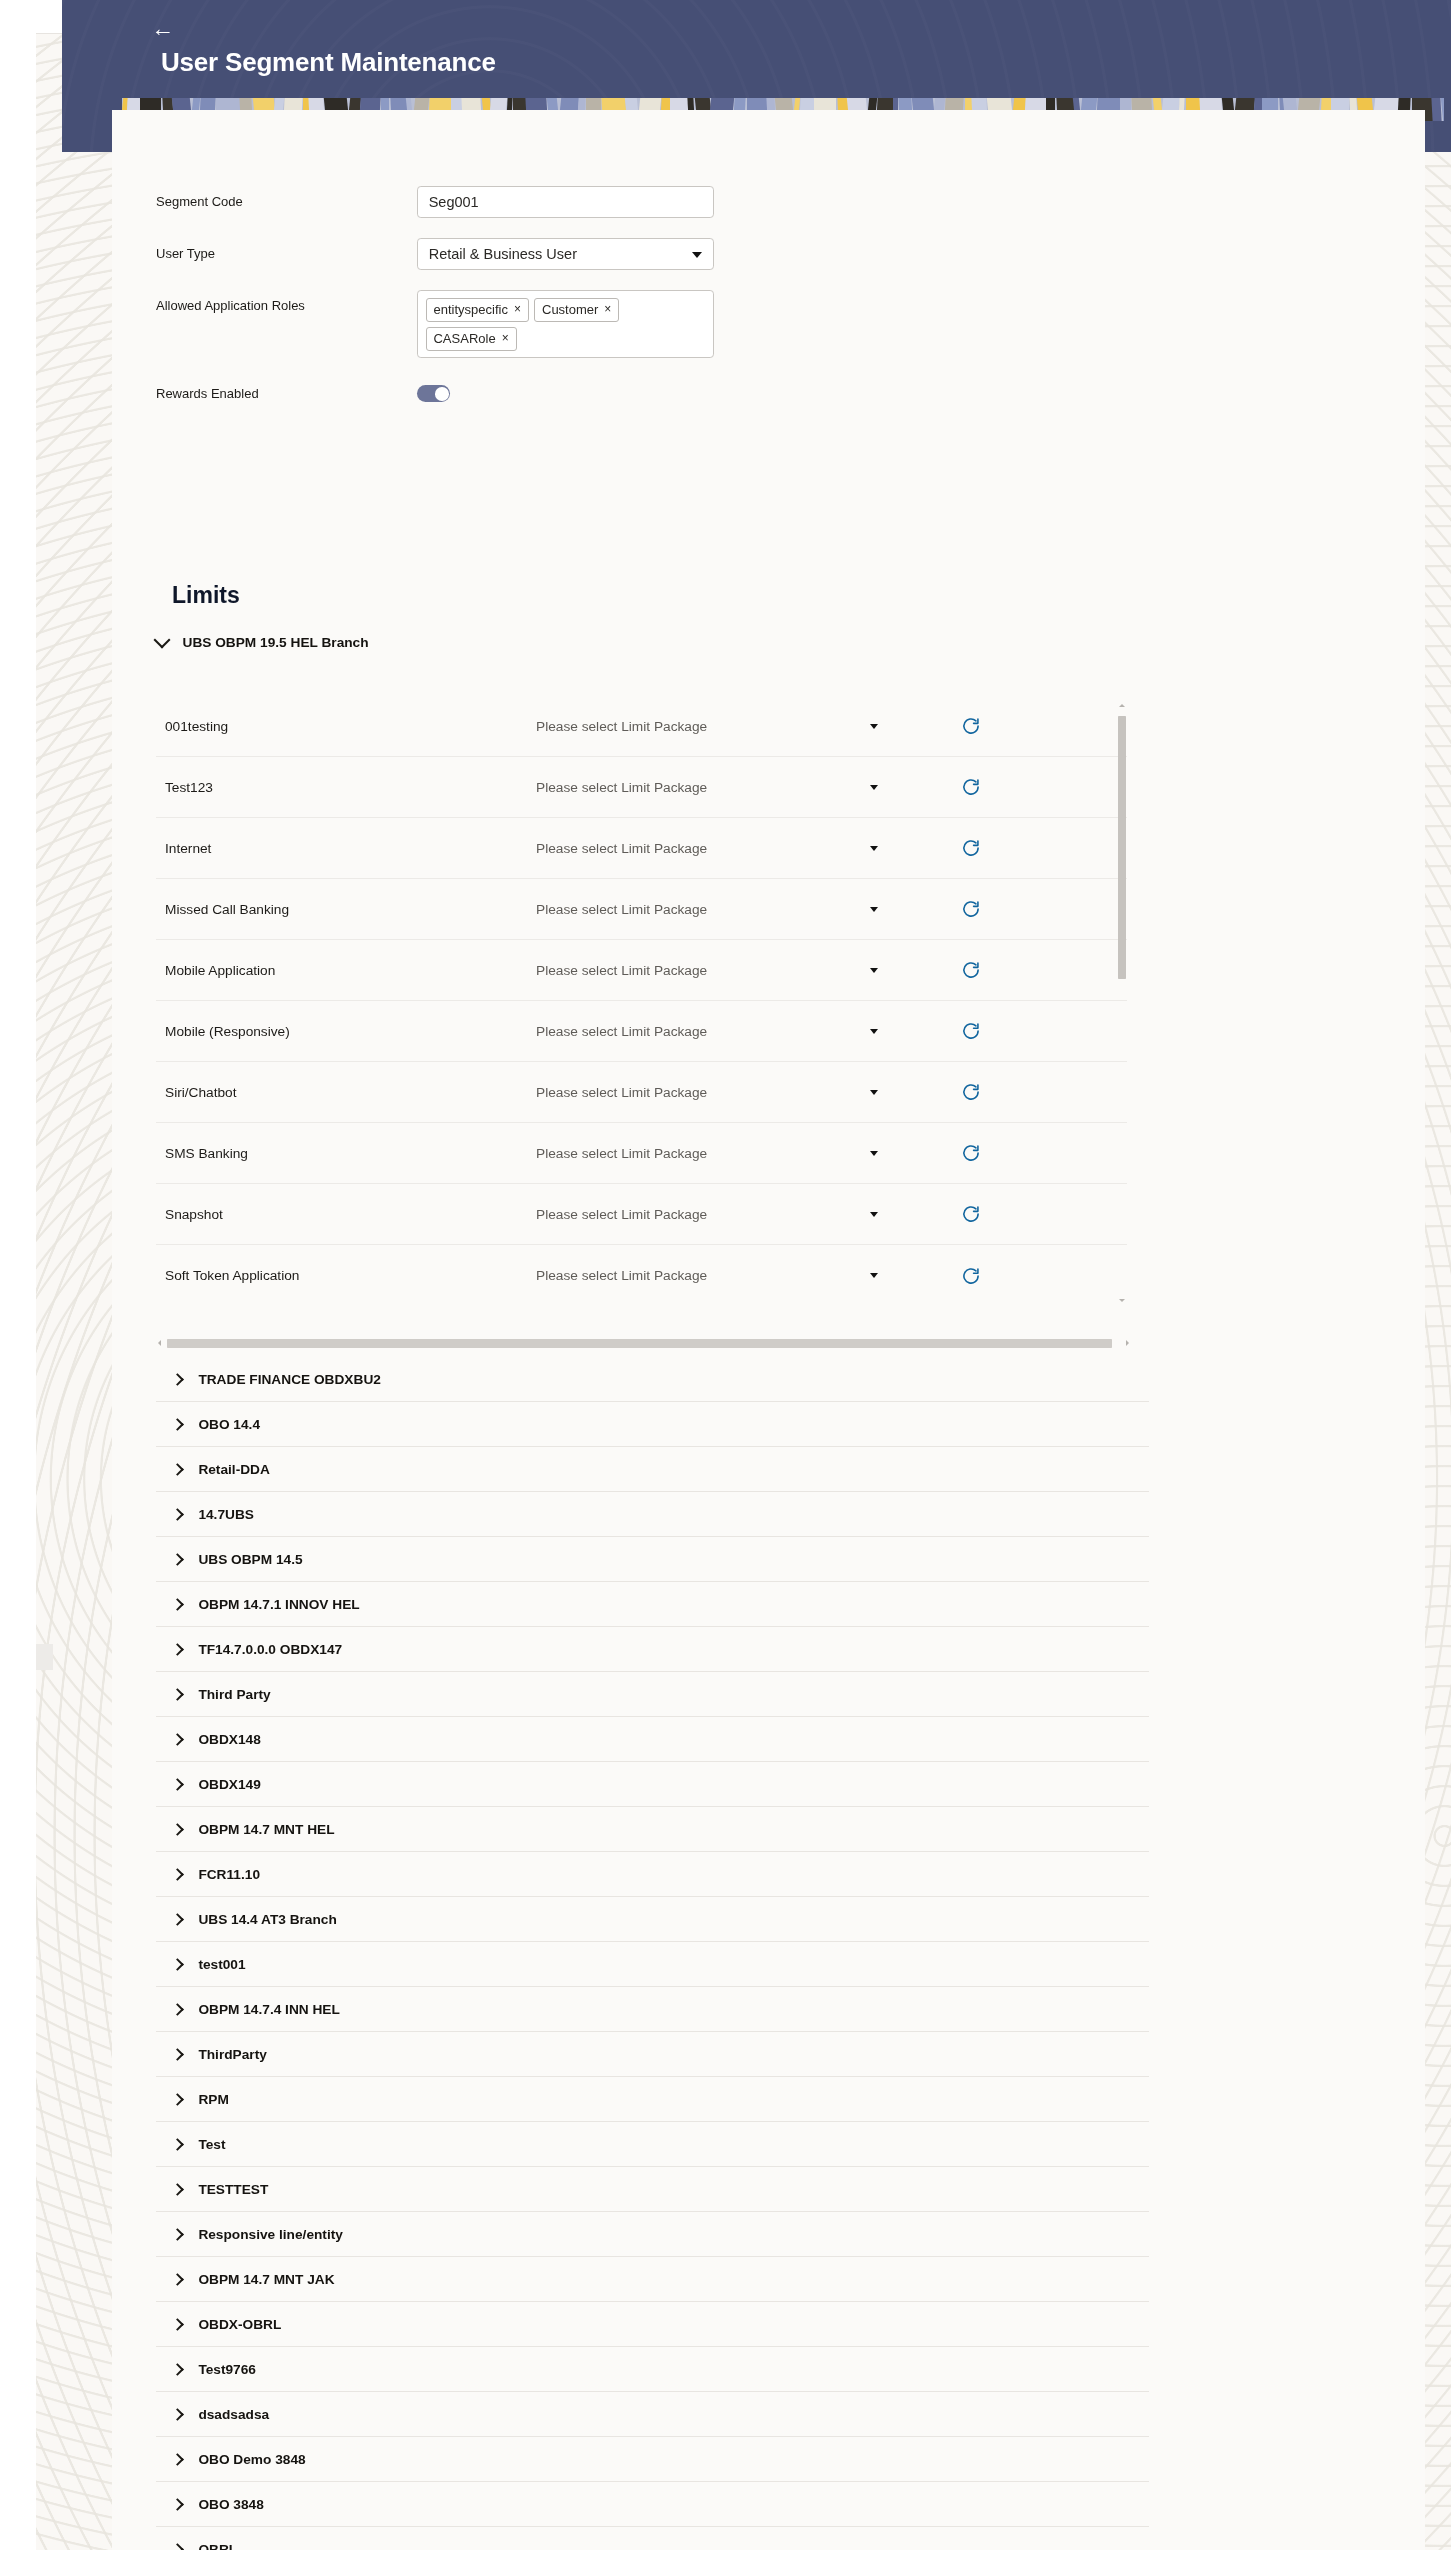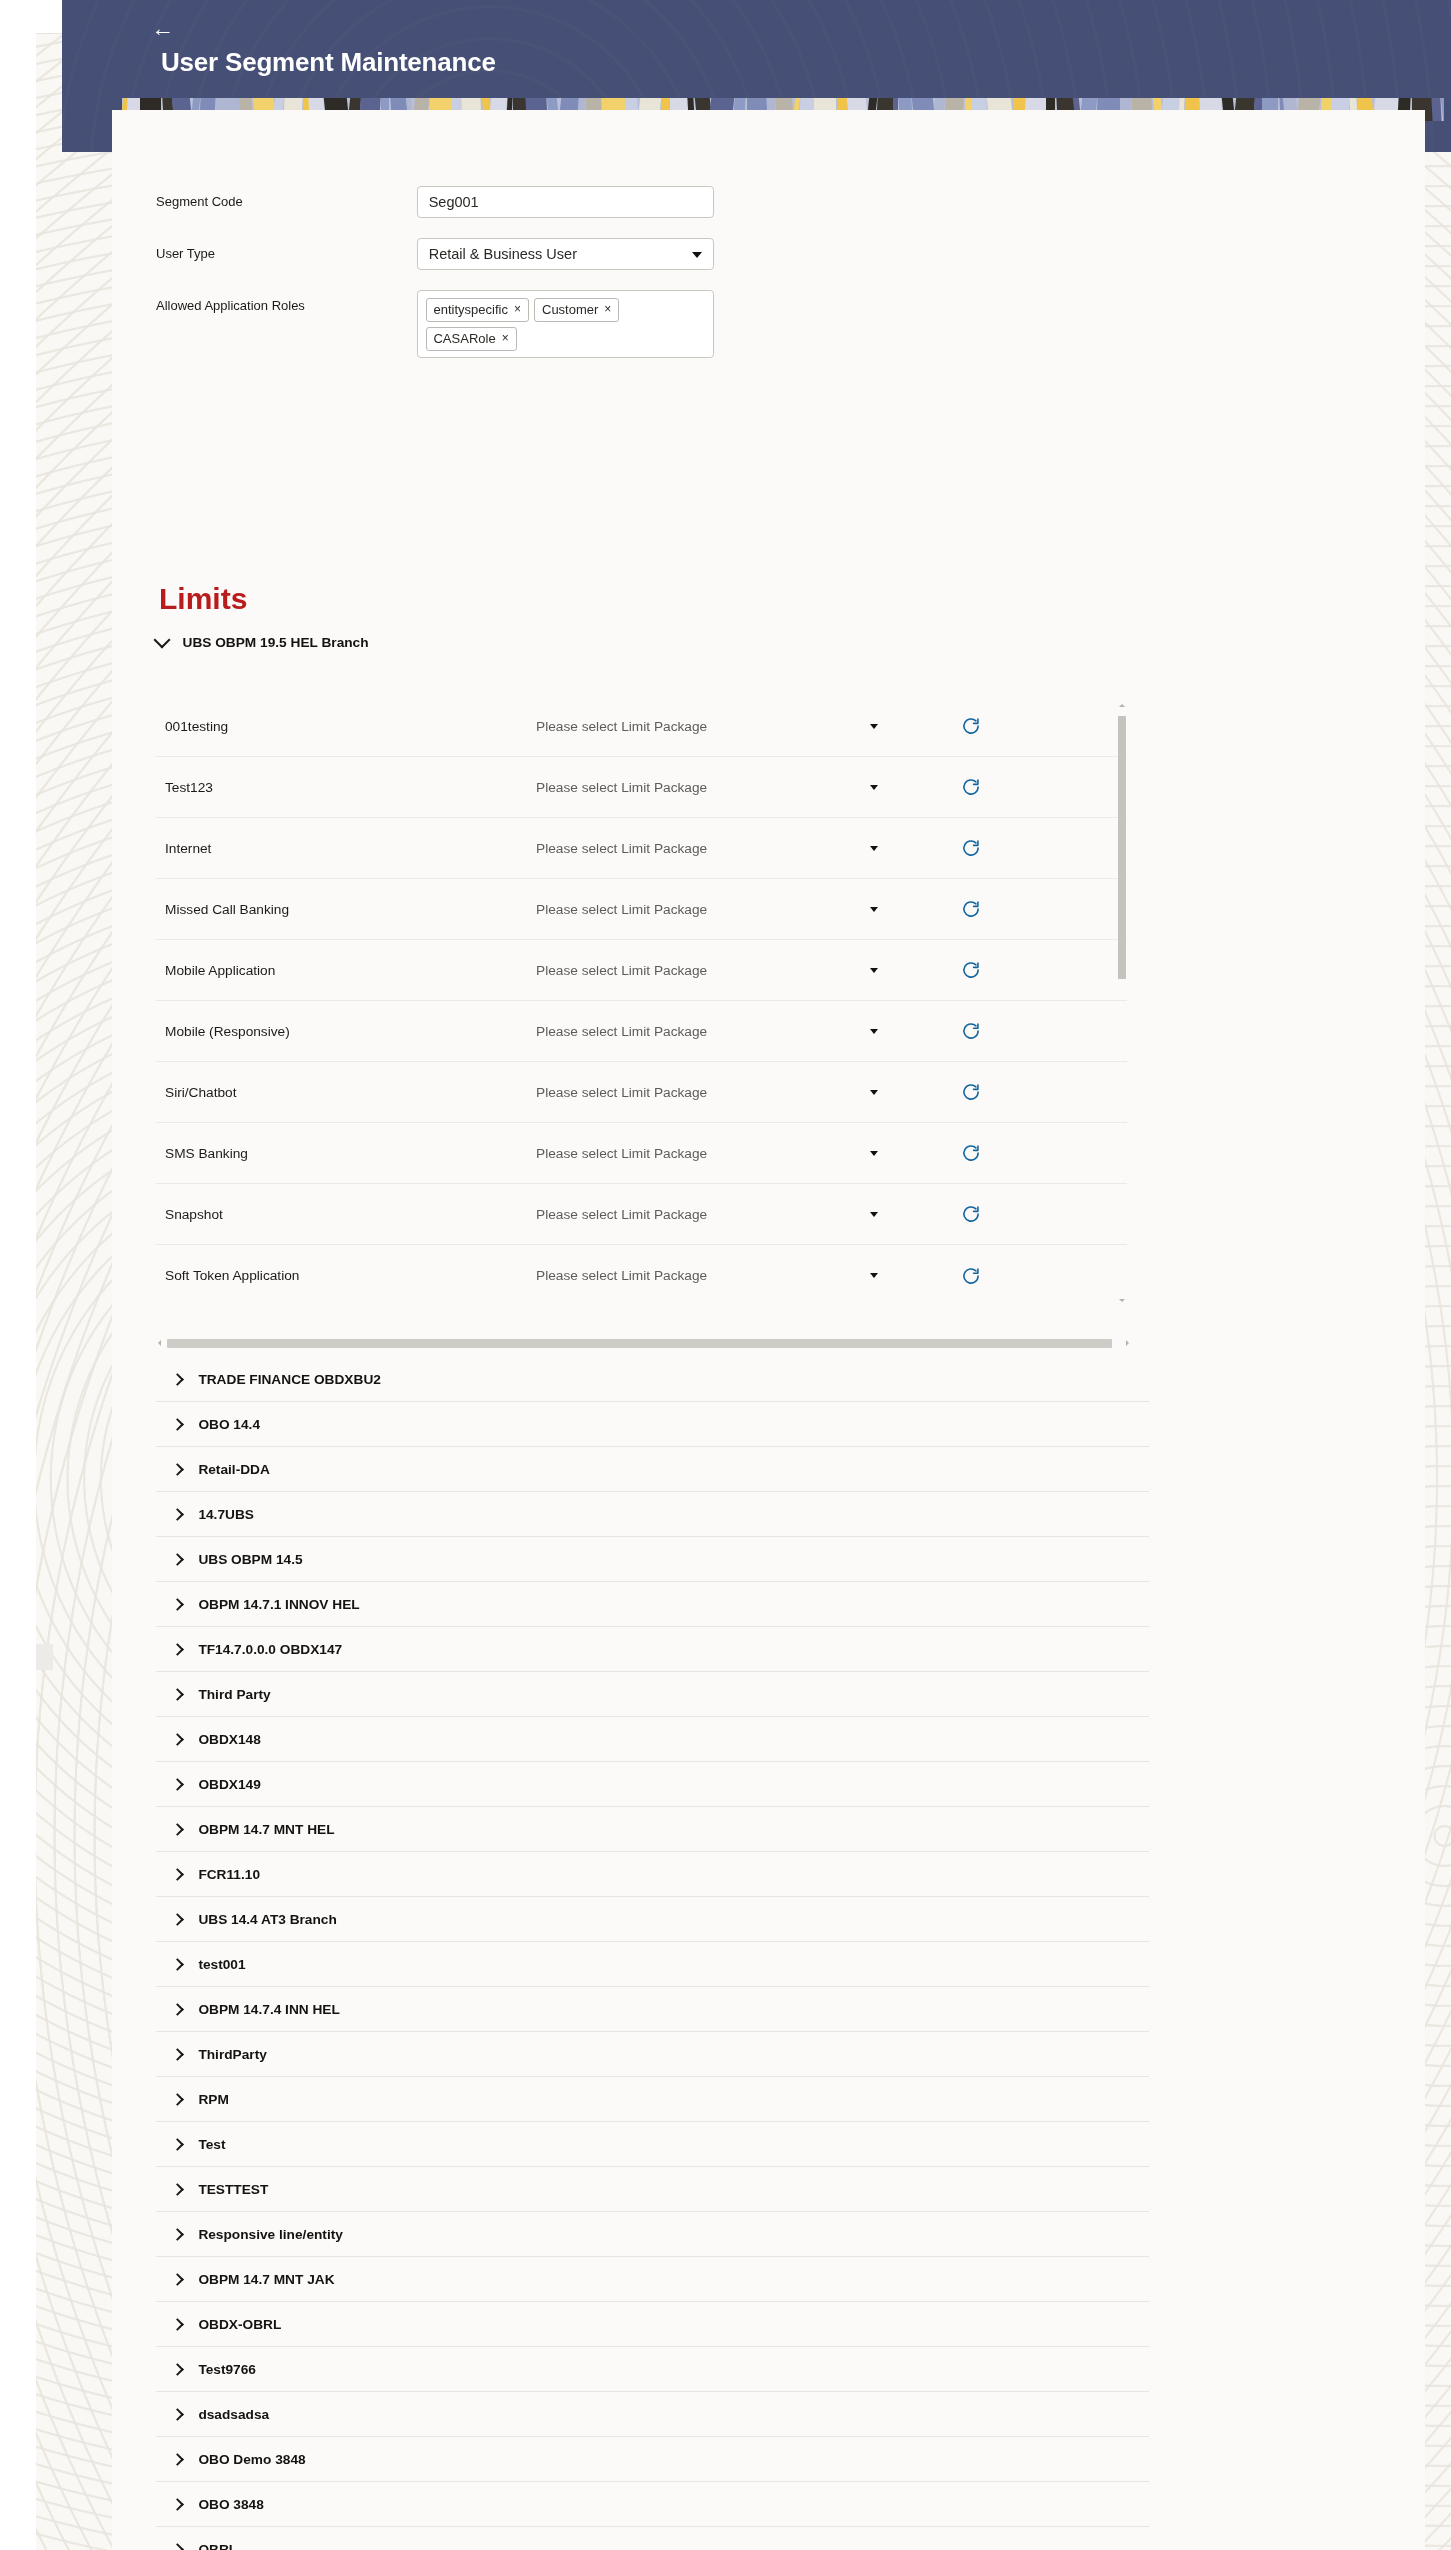--- a/index.html
+++ b/index.html
@@ -169,22 +169,22 @@
     margin-top: 7.6px;
   }
   .toggle .knob {
     position: absolute; right: 1.5px; top: 1.5px;
     width: 13.7px; height: 13.7px; border-radius: 50%;
     background: #ffffff;
   }
 
   
   .limits-title {
-    position: absolute; left: 47px; top: 472px;
-    font-size: 30px; font-weight: bold; color: #b91c1c;
+    position: absolute; left: 60px; top: 472px;
+    font-size: 23px; font-weight: bold; color: #0f172a;
   }
   .group-header {
     position: absolute; left: 44px; top: 525px;
     display: flex; align-items: center; gap: 14.5px;
     cursor: pointer;
   }
   .chev-down {
     width: 12px; height: 12px;
     border-right: 2.3px solid #1a1814;
     border-bottom: 2.3px solid #1a1814;
@@ -433,20 +433,28 @@
                 <span class="x">×</span>
               </span>
               <span class="chip">
                 <span>CASARole</span>
                 <span class="x">×</span>
               </span>
             </div>
         </div>
       </div>
 
+      <div class="frow">
+        <div class="flabel">Rewards Enabled</div>
+        <div class="fctl">
+          <div class="toggle">
+              <span class="knob"></span>
+            </div>
+        </div>
+      </div>
 
     </div>
 
     <div class="limits-title">Limits</div>
 
     <div class="group-header">
       <span class="chev-down"></span>
       <span class="gname">UBS OBPM 19.5 HEL Branch</span>
     </div>
 

